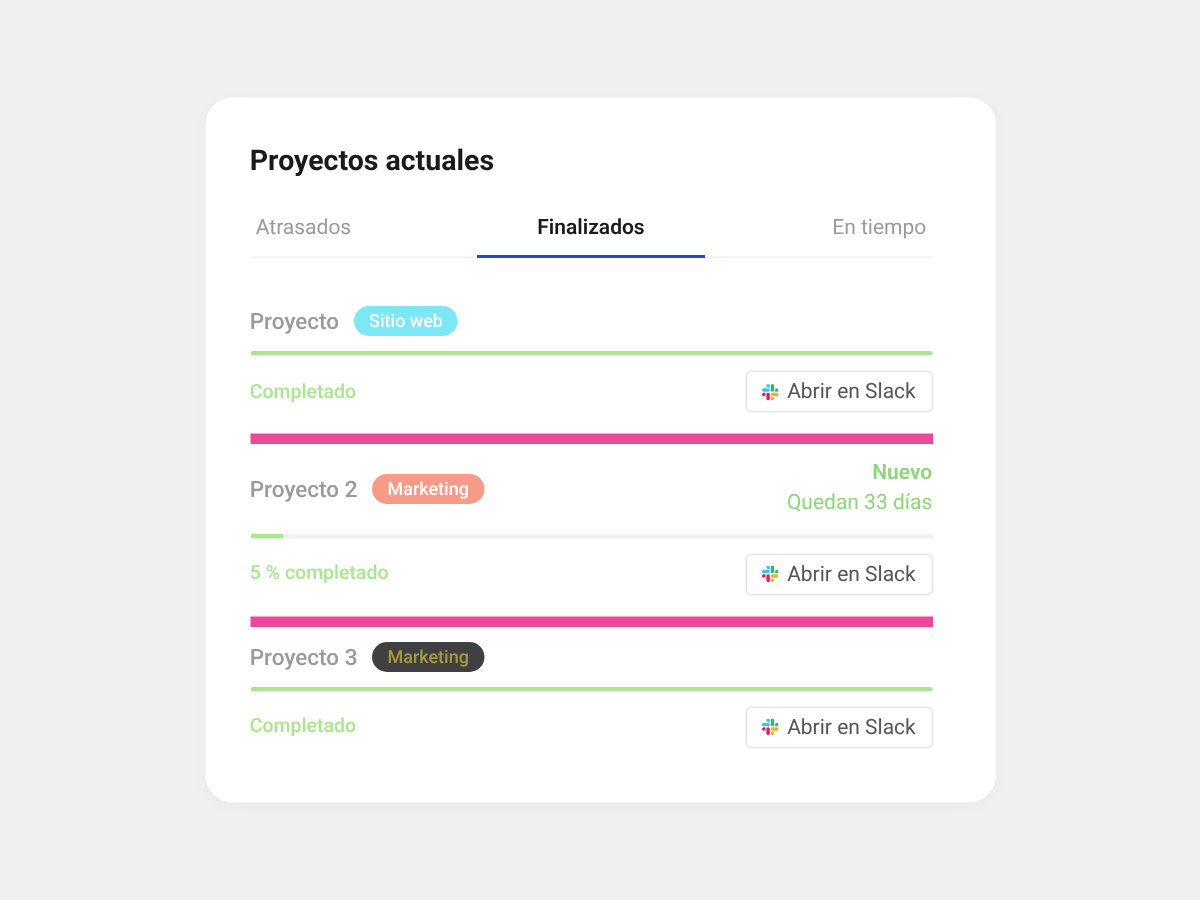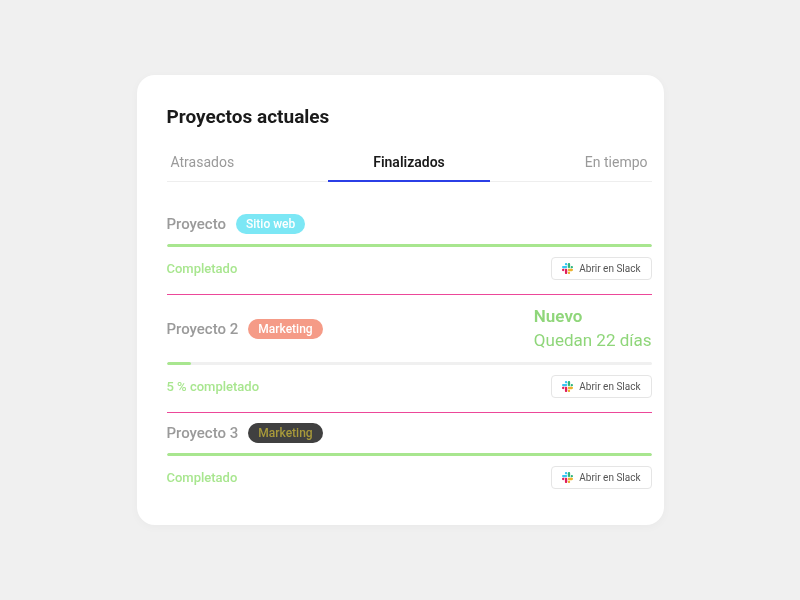--- a/index.html
+++ b/index.html
@@ -9,21 +9,21 @@
   background: #f0f0f0;
   font-family: -apple-system, BlinkMacSystemFont, "Segoe UI", Roboto, sans-serif;
   display: flex;
   align-items: center;
   justify-content: center;
 }
 .card {
   width: 527px;
   background: #fff;
   border-radius: 18px;
-  padding: 30px 12px 36px 30px;
+  padding: 30px 42px 36px 30px;
   box-shadow: 0 2px 10px rgba(0,0,0,0.03);
 }
 .title {
   font-size: 19px;
   font-weight: 700;
   color: #1a1a1a;
   margin-bottom: 18px;
 }
 .tabs {
   display: flex;
@@ -43,21 +43,21 @@
 }
 .tab:nth-child(2) { text-align: center; }
 .tab:nth-child(3) { text-align: right; }
 .tab.active {
   color: #1a1a1a;
   font-weight: 600;
   border-bottom: 2px solid #2b3fe6;
 }
 .project {
   padding: 10px 0 14px 0;
-  border-bottom: 1px solid #ec4899;
+  border-bottom: 7px solid #ec4899;
 }
 .project:last-child { border-bottom: none; padding-bottom: 0; }
 .proj-head {
   display: flex;
   align-items: center;
   justify-content: space-between;
   margin-bottom: 10px;
 }
 .proj-name-wrap {
   display: flex;
@@ -73,22 +73,22 @@
   font-size: 12px;
   padding: 3px 10px;
   border-radius: 10px;
   color: #fff;
   font-weight: 500;
 }
 .tag.web { background: #7ce7f5; }
 .tag.branding { background: #f59b87; }
 .tag.marketing { background: #404040; color: #a89a3a; }
 .proj-side {
-  text-align: left;
-  font-size: 17px;
+  text-align: right;
+  font-size: 14px;
   line-height: 1.4;
 }
 .side-new { color: #8fd67a; font-weight: 600; }
 .side-days { color: #8fd67a; }
 .progress-bar {
   height: 3px;
   background: #f0f0f0;
   border-radius: 3px;
   margin-bottom: 10px;
   overflow: hidden;
@@ -105,21 +105,21 @@
 }
 .status {
   font-size: 13px;
   color: #a8e68f;
   font-weight: 500;
 }
 .slack-btn {
   display: flex;
   align-items: center;
   gap: 6px;
-  font-size: 10px;
+  font-size: 14px;
   color: #555;
   border: 1px solid #e5e5e5;
   border-radius: 4px;
   padding: 5px 10px;
   cursor: pointer;
   background: #fff;
 }
 .slack-icon {
   width: 11px;
   height: 11px;
@@ -162,21 +162,21 @@
   </div>
 
   <div class="project">
     <div class="proj-head">
       <div class="proj-name-wrap">
         <span class="proj-name">Proyecto 2</span>
         <span class="tag branding">Marketing</span>
       </div>
       <div class="proj-side">
         <div class="side-new">Nuevo</div>
-        <div class="side-days">Quedan 22 días</div>
+        <div class="side-days">Quedan 33 días</div>
       </div>
     </div>
     <div class="progress-bar">
       <div class="progress-fill" style="width:5%"></div>
     </div>
     <div class="proj-foot">
       <span class="status">5 % completado</span>
       <div class="slack-btn">
         <svg class="slack-icon" viewBox="0 0 122 122">
             <path fill="#E01E5A" d="M25.8 77.6c0 7.1-5.8 12.9-12.9 12.9S0 84.7 0 77.6s5.8-12.9 12.9-12.9h12.9v12.9zm6.5 0c0-7.1 5.8-12.9 12.9-12.9s12.9 5.8 12.9 12.9v32.3c0 7.1-5.8 12.9-12.9 12.9s-12.9-5.8-12.9-12.9V77.6z"></path>

